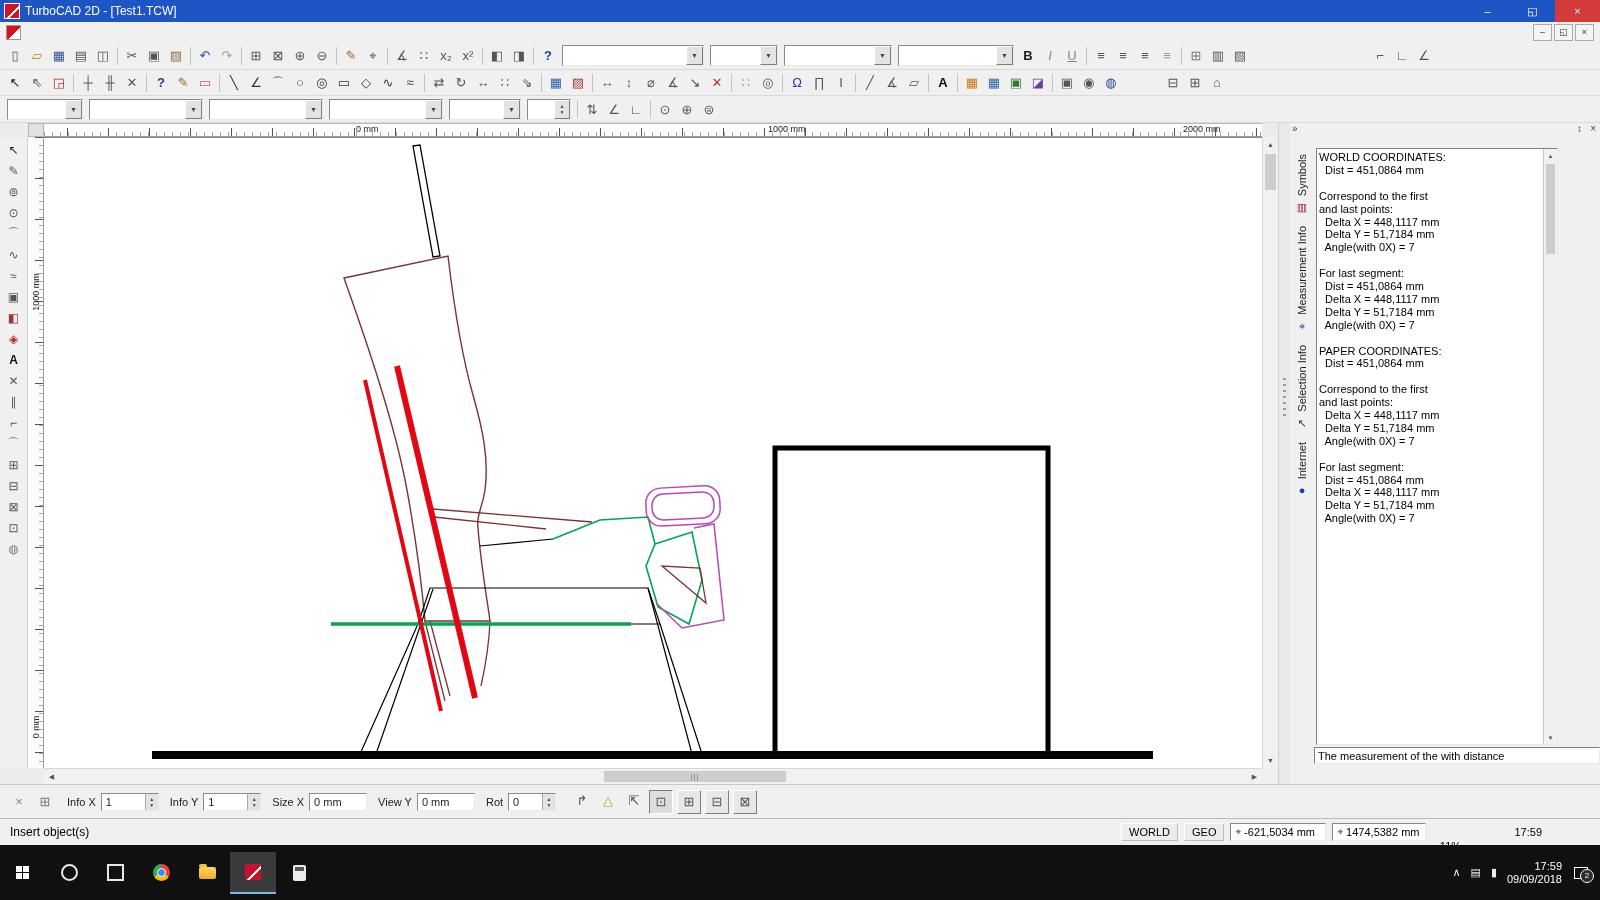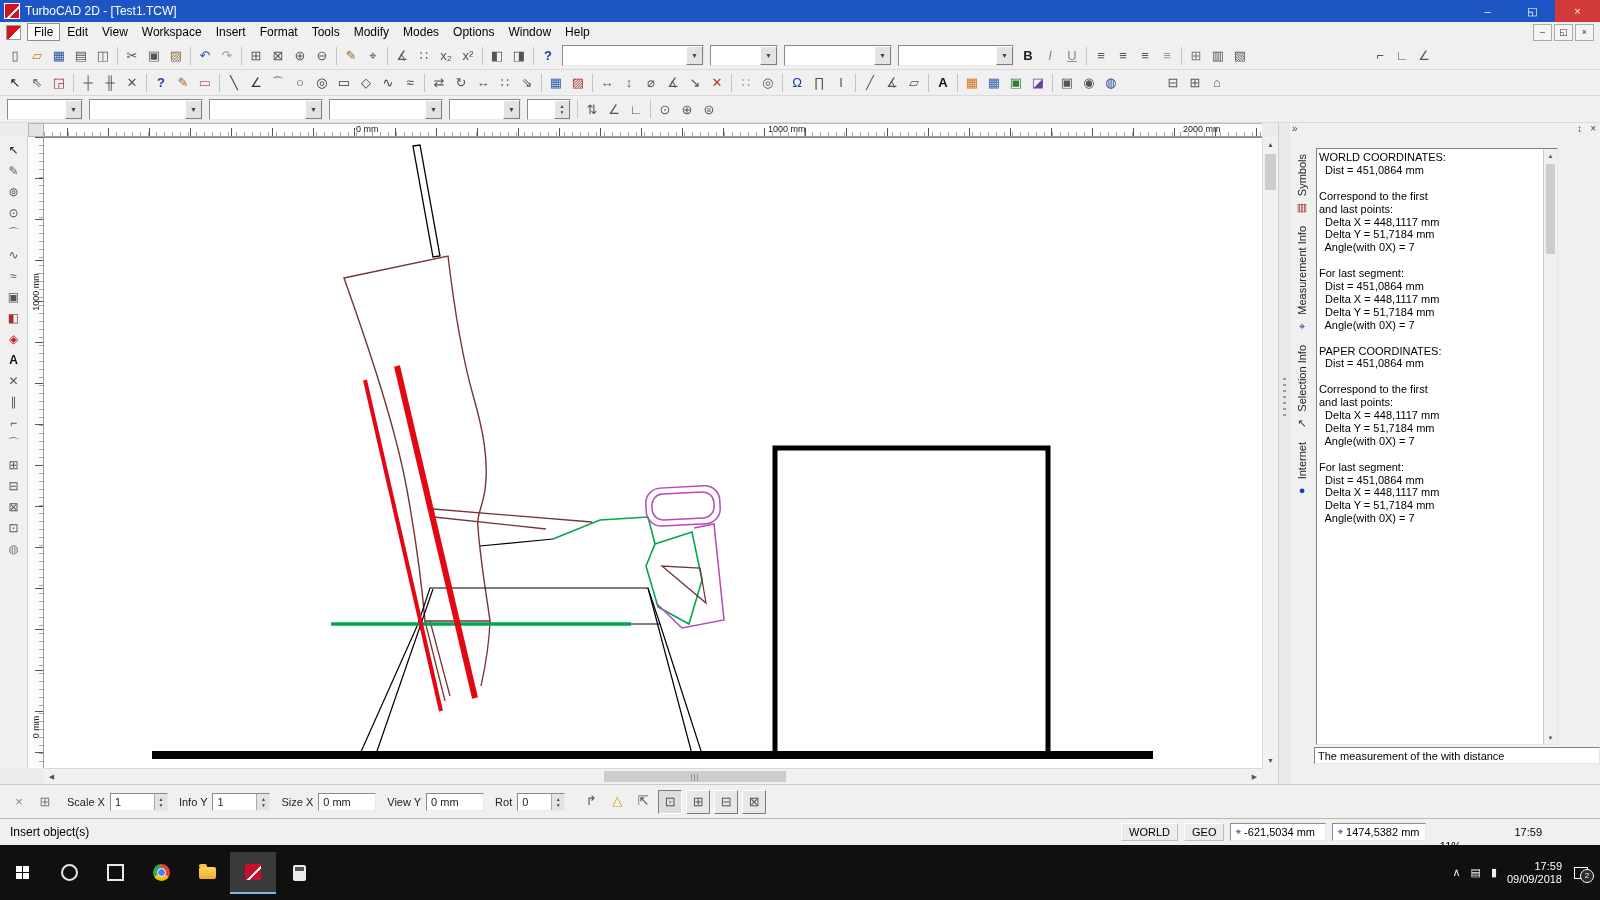--- a/index.html
+++ b/index.html
@@ -116,34 +116,20 @@
     <span class="app-icon"></span>
     <span class="title-text">TurboCAD 2D - [Test1.TCW]</span>
     <span class="tb-spacer"></span>
     <span class="tb-btn">–</span>
     <span class="tb-btn">◱</span>
     <span class="tb-btn close">×</span>
   </div>
 
   <div class="menubar">
     <span class="doc-icon"></span>
-    <span id="menu-items" style="display:flex;">
-        <span class="menu-item active">File</span>
-        <span class="menu-item">Edit</span>
-        <span class="menu-item">View</span>
-        <span class="menu-item">Workspace</span>
-        <span class="menu-item">Insert</span>
-        <span class="menu-item">Format</span>
-        <span class="menu-item">Tools</span>
-        <span class="menu-item">Modify</span>
-        <span class="menu-item">Modes</span>
-        <span class="menu-item">Options</span>
-        <span class="menu-item">Window</span>
-        <span class="menu-item">Help</span>
-      </span>
     <span class="mdi-controls">
       <span class="mdi-btn">–</span>
       <span class="mdi-btn">◱</span>
       <span class="mdi-btn">×</span>
     </span>
   </div>
 
   <div class="toolbar" id="tb1">
       <span class="ticon" style="color: rgb(85, 85, 85);">▯</span>
       <span class="ticon" style="color: rgb(184, 134, 11);">▱</span>
@@ -423,21 +409,21 @@
       </div>
     </div>
     <div class="panel-footer">The measurement of the with distance</div>
   </div>
 
   <div class="inspector">
     <span id="insp-left" style="display:flex;gap:4px;">
         <span class="ticon" style="color: rgb(136, 136, 136);">×</span>
         <span class="ticon" style="color: rgb(119, 119, 119);">⊞</span>
       </span>
-    <span class="insp-label">Scale X</span>
+    <span class="insp-label">Info X</span>
     <span class="field" style="width:58px;">
       <span class="field-val">1</span>
       <span class="spinner">
           <i>▲</i>
           <i>▼</i>
         </span>
     </span>
     <span class="insp-label">Info Y</span>
     <span class="field" style="width:58px;">
       <span class="field-val">1</span>

